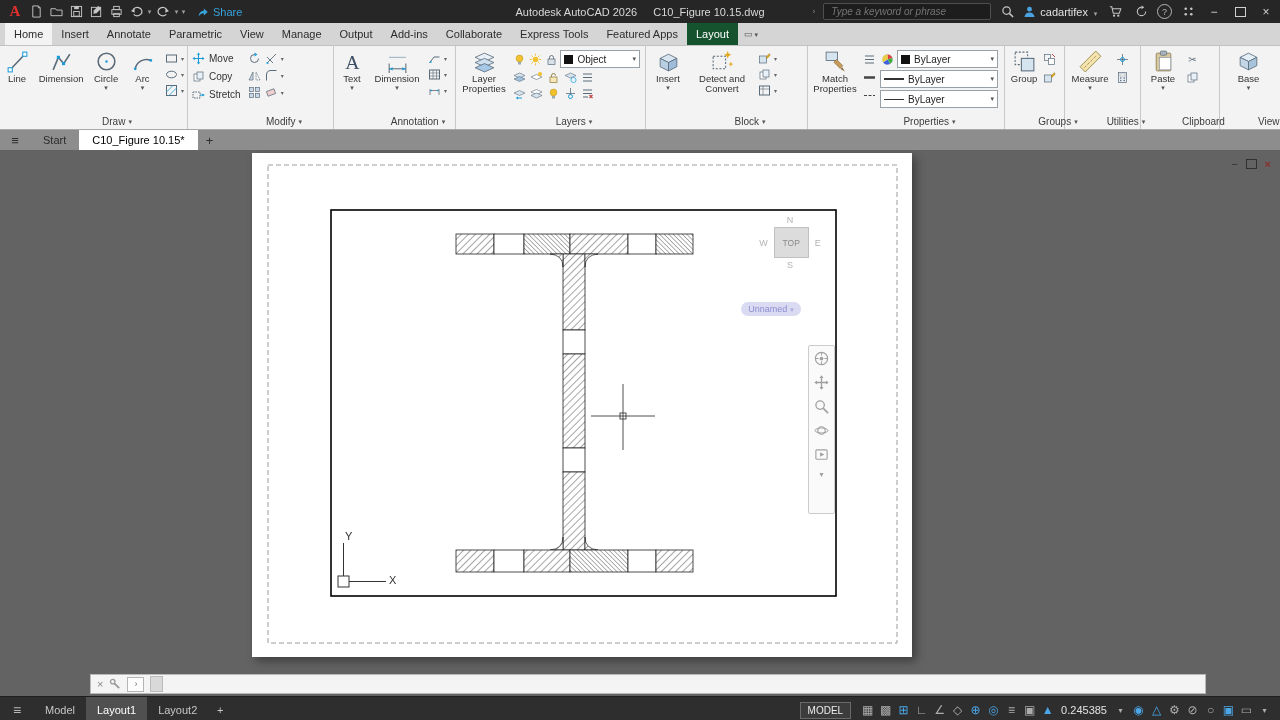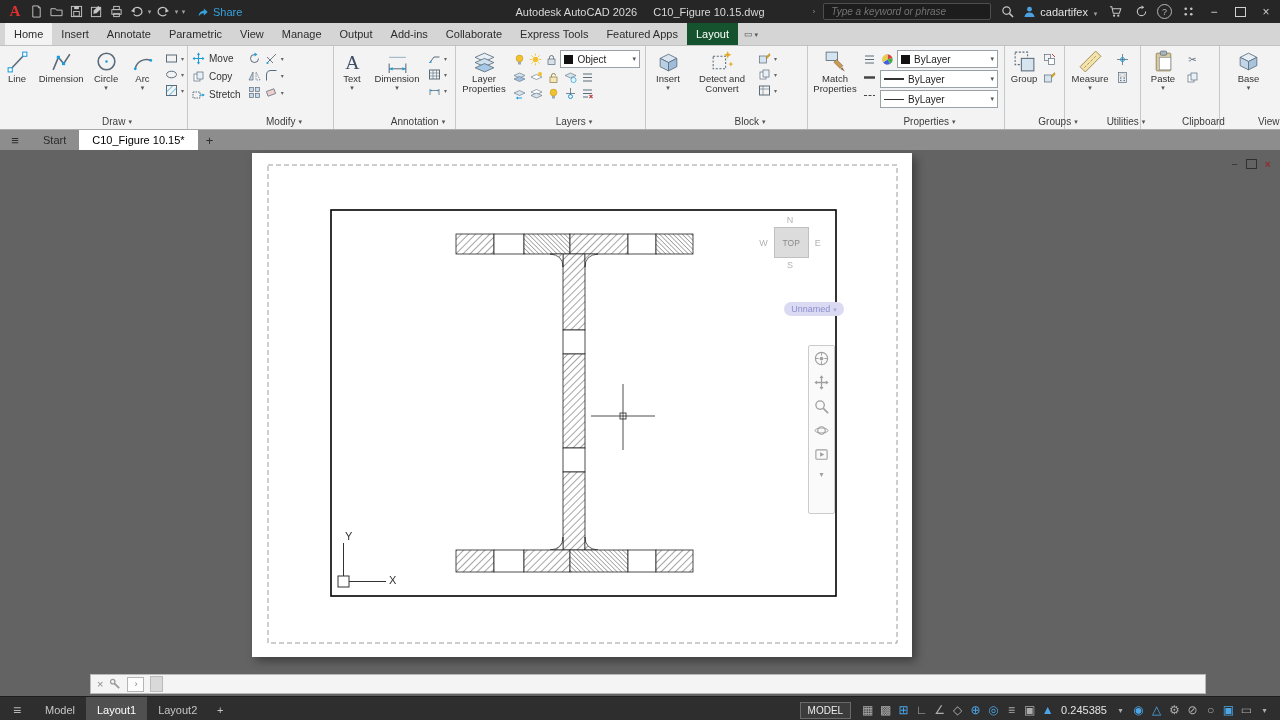--- a/index.html
+++ b/index.html
@@ -55,21 +55,21 @@
   .fplus{width:24px;display:flex;align-items:center;justify-content:center;font-size:13px;color:#2e2e2e;}
   
   .canvas{position:relative;height:546px;background:#636363;overflow:hidden;}
   .paper{position:absolute;left:252px;top:3px;width:660px;height:504px;background:#ffffff;box-shadow:4px 4px 9px rgba(0,0,0,0.38);}
   .docctl{position:absolute;top:8px;right:9px;display:flex;gap:8px;align-items:center;font-size:11px;color:#303030;}
   .docctl .close{color:#8b3030;font-weight:bold;}
   .docmax{width:9px;height:8px;border:1px solid #303030;display:inline-block;}
   .viewcube{position:absolute;left:500px;top:62px;width:76px;display:flex;flex-direction:column;align-items:center;gap:2px;color:#b2b2b2;font-size:9px;}
   .vc-mid{display:flex;align-items:center;gap:6px;}
   .vc-top{width:33px;height:29px;background:#dcdcdc;border:1px solid #c0c0c0;display:flex;align-items:center;justify-content:center;color:#8a8a8a;font-size:8.5px;}
-  .viewpill{position:absolute;left:532px;top:149px;width:60px;height:14px;border-radius:7px;background:#dadaf2;display:flex;align-items:center;justify-content:center;gap:3px;font-size:9px;color:#8e8ed2;}
+  .viewpill{position:absolute;left:489px;top:149px;width:60px;height:14px;border-radius:7px;background:#dadaf2;display:flex;align-items:center;justify-content:center;gap:3px;font-size:9px;color:#8e8ed2;}
   .viewpill .caret{color:#aaaada;}
   .navbar{position:absolute;left:556px;top:192px;width:25px;height:162px;background:rgba(249,249,249,0.85);border:1px solid #cccccc;border-radius:2px;display:flex;flex-direction:column;align-items:center;padding-top:5px;gap:9px;}
   .navbar svg{width:15px;height:15px;}
   .navbar .caret{color:#a0a0a0;font-size:8px;}
   .cmdbar{position:absolute;left:90px;top:524px;width:1102px;height:18px;background:#f4f4f4;border:1px solid #b9b9b9;display:flex;align-items:center;gap:6px;padding:0 6px;}
   .cmdbar .cicon{color:#8a8a8a;font-size:11px;display:inline-flex;align-items:center;}
   .prompt-chip{width:15px;height:13px;background:#fdfdfd;border:1px solid #b5b5b5;display:inline-flex;align-items:center;justify-content:center;font-size:9px;color:#777;}
   .cmdbar input{flex:1;background:transparent;border:none;outline:none;font-style:italic;font-size:11px;color:#8a8a8a;font-family:inherit;}
   .cmd-scroll{width:11px;height:14px;background:#d9d9d9;border:1px solid #bbb;}
   

